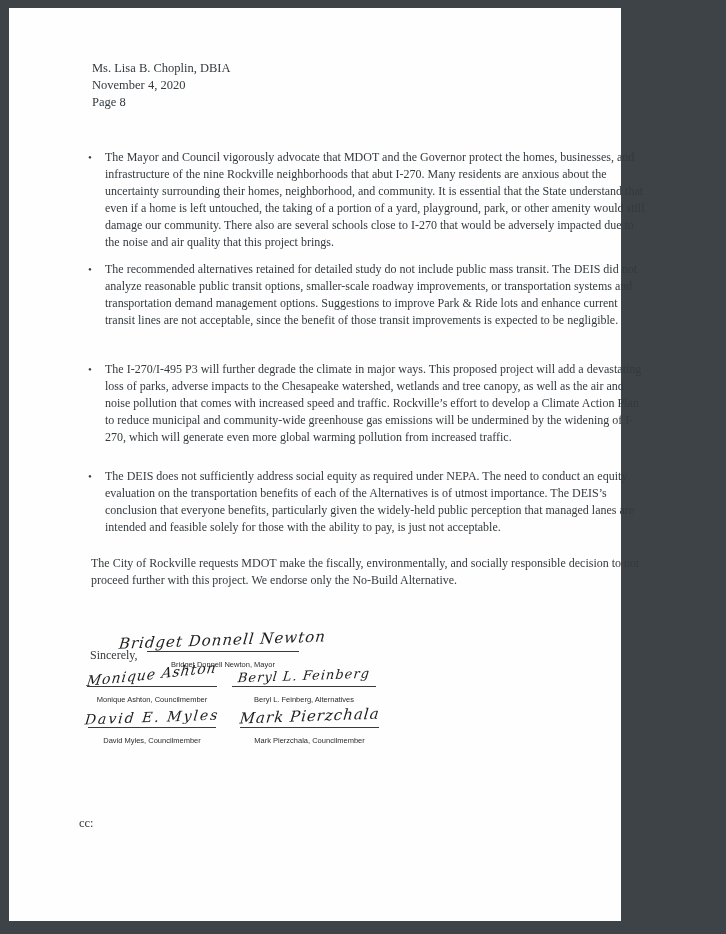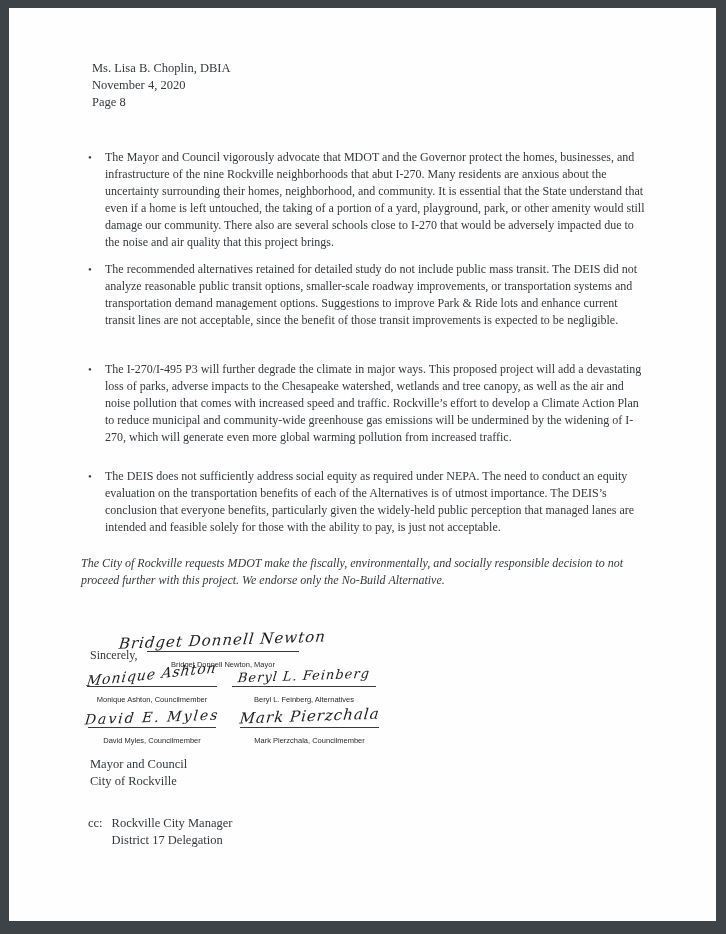--- a/index.html
+++ b/index.html
@@ -1,47 +1,47 @@
 <!DOCTYPE html>
 <html><head>
 <meta charset="utf-8">
 <style>
   html,body{margin:0;padding:0;background:#3d4347;}
   .viewer{position:relative;width:726px;height:934px;background:#3d4347;overflow:hidden;
           font-family:"Liberation Serif","DejaVu Serif",serif;}
-  .page{position:absolute;left:9px;top:8px;width:707px;height:913px;background:#fefefe;
+  .page{position:absolute;left:9px;top:8px;width:612px;height:913px;background:#fefefe;
         color:#343a3e;}
   .abs{position:absolute;}
   .hline{line-height:17px;font-size:12.5px;}
   .header{left:83px;top:52px;}
   .body-text{font-size:12px;line-height:17px;}
   .bullet{display:flex;left:79px;width:557px;}
   .bullet .dot{width:17px;flex:0 0 17px;font-size:11px;line-height:17px;}
   .bullet .btxt{flex:1;}
   .b1{top:141px;} .b2{top:253px;} .b3{top:353px;} .b4{top:460px;}
-  .closing{left:72px;top:547px;width:556px;font-style:italic;}
+  .closing{left:82px;top:547px;width:556px;}
   .sincerely{left:81px;top:591px;margin-top:48px;}
   .sig{display:flex;flex-direction:column;align-items:center;}
   .hand{font-family:"DejaVu Serif",serif;font-style:italic;color:#1d1d1d;white-space:nowrap;
         transform:rotate(-2deg) skewX(-8deg);letter-spacing:1px;}
   .rule{width:100%;border-top:1.2px solid #3a3a3a;}
   .caption{font-family:"Liberation Sans","DejaVu Sans",sans-serif;font-size:7.5px;color:#2b2b2b;
            margin-top:8px;white-space:nowrap;}
   .sig-mayor{left:138px;top:619px;width:152px;}
   .sig-mayor .hand{font-size:15px;height:24px;line-height:26px;}
   .sig-monique{left:78px;top:650px;width:130px;}
   .sig-monique .hand{font-size:14px;height:28px;line-height:32px;transform:rotate(-6deg) skewX(-14deg);}
   .sig-beryl{left:223px;top:656px;width:144px;}
   .sig-beryl .hand{font-size:13px;height:22px;line-height:24px;}
   .sig-david{left:79px;top:697px;width:128px;}
   .sig-david .hand{font-size:14px;height:22px;line-height:24px;letter-spacing:2px;}
   .sig-mark{left:231px;top:692px;width:139px;}
   .sig-mark .hand{font-size:15px;height:27px;line-height:32px;}
   .sender{left:81px;top:748px;}
-  .cc{left:79px;top:807px;display:flex;}
+  .cc{left:70px;top:807px;display:flex;}
   .cc .cc-label{margin-right:9px;}
 </style>
 </head>
 <body>
 
 <div class="viewer">
   <div class="page">
 
     <div class="abs header">
       <div class="hline">Ms. Lisa B. Choplin, DBIA</div>
@@ -96,27 +96,19 @@
       <div class="rule"></div>
       <div class="caption">David Myles, Councilmember</div>
     </div>
 
     <div class="abs sig sig-mark">
       <div class="hand">Mark Pierzchala</div>
       <div class="rule"></div>
       <div class="caption">Mark Pierzchala, Councilmember</div>
     </div>
 
-    <div class="abs sender">
-      <div class="hline">Mayor and Council</div>
-      <div class="hline">City of Rockville</div>
-    </div>
 
     <div class="abs cc">
       <div class="hline cc-label">cc:</div>
-      <div>
-        <div class="hline">Rockville City Manager</div>
-        <div class="hline">District 17 Delegation</div>
-      </div>
     </div>
 
   </div>
 </div>
 
 </body></html>

